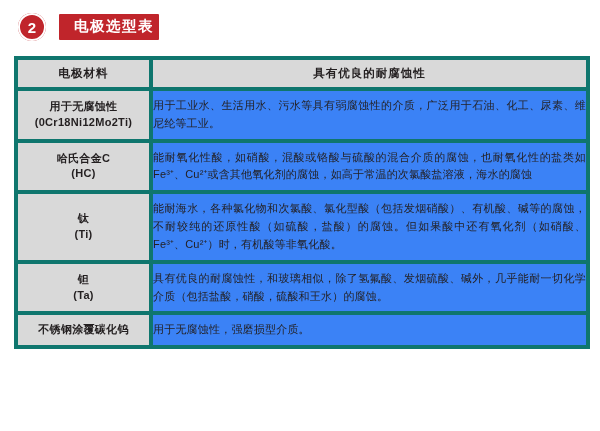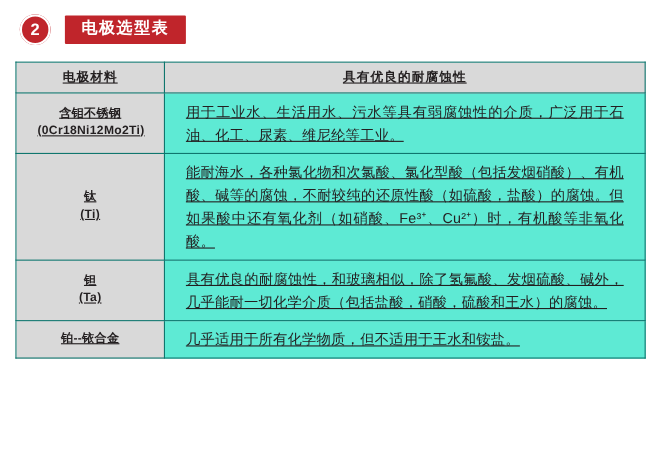--- a/index.html
+++ b/index.html
@@ -44,37 +44,36 @@
     box-shadow: 0 0 0 2px #ffffff inset;
     flex: 0 0 auto;
   }
   .title-bar {
     margin-left: 13px;
     background: #c0252b;
     color: #ffffff;
     font-size: 14.5px;
     font-weight: bold;
     letter-spacing: 1.5px;
-    padding: 5px 15px 6px 15px;
+    padding: 5px 5px 6px 15px;
     line-height: 1.1;
     border-radius: 1px;
   }
 
   
   table.spec {
     width: 572px;
     border-collapse: collapse;
     table-layout: fixed;
     border: 1px solid #9a9a9a;
   }
   table.spec th, table.spec td {
-    border: 1px solid #0f766e;
+    border: 4px solid #0f766e;
     vertical-align: middle;
-    padding: 6px 19px;
-    text-decoration: underline;
+    padding: 6px 0;
   }
   thead th {
     background: #d9d9d9;
     font-size: 11.5px;
     font-weight: bold;
     text-align: center;
     letter-spacing: 1px;
     padding-top: 7px;
     padding-bottom: 7px;
   }
@@ -83,22 +82,22 @@
 
   td.mat {
     background: #d9d9d9;
     text-align: center;
     font-size: 11px;
     font-weight: bold;
     line-height: 1.45;
     letter-spacing: 0.3px;
   }
   td.desc {
-    background: #5eead4;
-    font-size: 13px;
+    background: #3b82f6;
+    font-size: 11px;
     line-height: 1.62;
     text-align: justify;
     text-justify: inter-ideograph;
     letter-spacing: 0.2px;
   }
   td.mat .sub {
     display: block;
   }
 </style>
 </head>
@@ -118,41 +117,48 @@
       </colgroup>
     <thead>
       <tr>
         <th>电极材料</th>
         <th>具有优良的耐腐蚀性</th>
       </tr>
     </thead>
     <tbody>
       <tr>
         <td class="mat">
-          <span class="sub">含钼不锈钢</span>
+          <span class="sub">用于无腐蚀性</span>
           <span class="sub">(0Cr18Ni12Mo2Ti)</span>
         </td>
         <td class="desc">用于工业水、生活用水、污水等具有弱腐蚀性的介质，广泛用于石油、化工、尿素、维尼纶等工业。</td>
+      </tr>
+      <tr>
+        <td class="mat">
+          <span class="sub">哈氏合金C</span>
+          <span class="sub">(HC)</span>
+        </td>
+        <td class="desc">能耐氧化性酸，如硝酸，混酸或铬酸与硫酸的混合介质的腐蚀，也耐氧化性的盐类如Fe³⁺、Cu²⁺或含其他氧化剂的腐蚀，如高于常温的次氯酸盐溶液，海水的腐蚀</td>
       </tr>
       <tr>
         <td class="mat">
           <span class="sub">钛</span>
           <span class="sub">(Ti)</span>
         </td>
         <td class="desc">能耐海水，各种氯化物和次氯酸、氯化型酸（包括发烟硝酸）、有机酸、碱等的腐蚀，不耐较纯的还原性酸（如硫酸，盐酸）的腐蚀。但如果酸中还有氧化剂（如硝酸、Fe³⁺、Cu²⁺）时，有机酸等非氧化酸。</td>
       </tr>
       <tr>
         <td class="mat">
           <span class="sub">钽</span>
           <span class="sub">(Ta)</span>
         </td>
         <td class="desc">具有优良的耐腐蚀性，和玻璃相似，除了氢氟酸、发烟硫酸、碱外，几乎能耐一切化学介质（包括盐酸，硝酸，硫酸和王水）的腐蚀。</td>
       </tr>
       <tr>
         <td class="mat">
-          <span class="sub">铂--铱合金</span>
+          <span class="sub">不锈钢涂覆碳化钨</span>
         </td>
-        <td class="desc">几乎适用于所有化学物质，但不适用于王水和铵盐。</td>
+        <td class="desc">用于无腐蚀性，强磨损型介质。</td>
       </tr>
     </tbody>
   </table>
 
 </div>
 
 </body></html>

